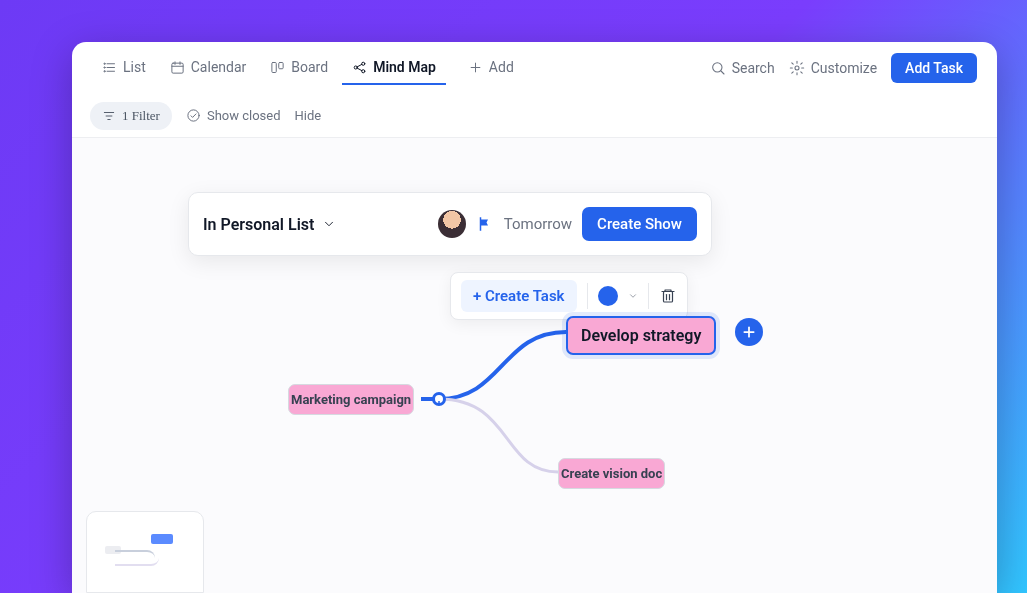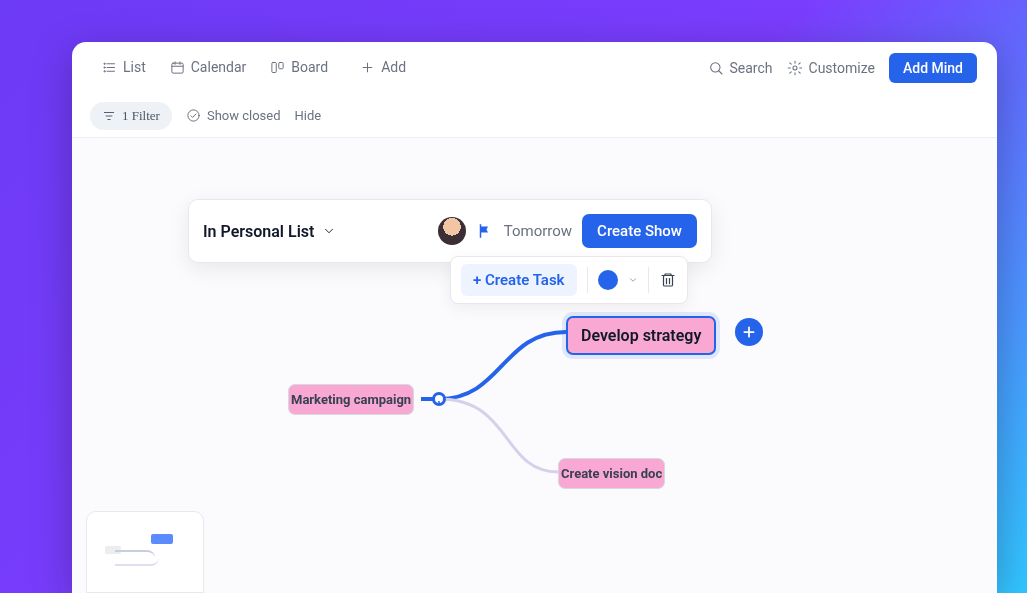--- a/index.html
+++ b/index.html
@@ -76,21 +76,21 @@
     
     .canvas-area {
       position: relative;
       flex: 1;
       background: #fbfbfd;
       overflow: hidden;
     }
     
     .task-card {
       position: absolute;
-      left: 116px; top: 61px;
+      left: 116px; top: 54px;
       width: 524px;
       background: #fff;
       border: 1px solid #e6e8ec;
       border-radius: 10px;
       box-shadow: 0 6px 22px rgba(0,0,0,0.08);
       display: flex; align-items: center;
       padding: 14px 14px;
       gap: 10px;
     }
     .task-card .list-label { font-size: 16px; font-weight: 600; color: #111827; display: flex; align-items: center; gap: 8px; cursor: pointer; }
@@ -104,21 +104,21 @@
     .flag-icon { width: 18px; height: 18px; color: #2563eb; cursor: pointer; }
     .due { font-size: 15px; color: #6b7280; }
     .create-task-btn {
       background: #2563eb; color: #fff;
       padding: 8px 15px; border-radius: 7px;
       font-size: 15px; font-weight: 500; cursor: pointer;
     }
     
     .node-toolbar {
       position: absolute;
-      left: 378px; top: 118px;
+      left: 378px; top: 134px;
       background: #fff;
       border: 1px solid #e6e8ec;
       border-radius: 8px;
       display: flex; align-items: center;
       padding: 7px 10px;
       gap: 10px;
       box-shadow: 0 4px 16px rgba(0,0,0,0.06);
     }
     .node-toolbar .create-chip {
       background: #eef4ff; color: #2563eb;
@@ -224,20 +224,30 @@
       </div>
 
       <div class="tab">
         <svg class="icon-stroke" viewBox="0 0 24 24">
             <rect x="3" y="4" width="7" height="16" rx="1.5"></rect>
             <rect x="14" y="4" width="7" height="10" rx="1.5"></rect>
           </svg>
         <span>Board</span>
       </div>
 
+      <div class="tab active">
+        <svg class="icon-stroke" viewBox="0 0 24 24">
+            <circle cx="6" cy="12" r="2.5"></circle>
+            <circle cx="18" cy="6" r="2.5"></circle>
+            <circle cx="18" cy="18" r="2.5"></circle>
+            <path d="M8.3 11 L15.7 7"></path>
+            <path d="M8.3 13 L15.7 17"></path>
+          </svg>
+        <span>Mind Map</span>
+      </div>
 
       <div class="tab" style="margin-left:8px;">
         <svg class="icon-stroke" viewBox="0 0 24 24">
             <line x1="12" y1="5" x2="12" y2="19"></line>
             <line x1="5" y1="12" x2="19" y2="12"></line>
           </svg>
         <span>Add</span>
       </div>
 
     </div>
@@ -251,21 +261,21 @@
         <span>Search</span>
       </div>
       <div class="tool-btn">
         <svg class="icon-stroke" width="16" height="16" viewBox="0 0 24 24">
             <circle cx="12" cy="12" r="3"></circle>
             <path d="M12 2v3M12 19v3M4.2 4.2l2.1 2.1M17.7 17.7l2.1 2.1M2 12h3M19 12h3M4.2 19.8l2.1-2.1M17.7 6.3l2.1-2.1"></path>
           </svg>
         <span>Customize</span>
       </div>
       <div class="add-task-btn">
-        <span>Add Mind</span>
+        <span>Add Task</span>
       </div>
     </div>
   </div>
 
   <div class="filter-row">
     <div class="filter-pill">
       <svg class="icon-stroke" width="14" height="14" viewBox="0 0 24 24">
           <line x1="4" y1="6" x2="20" y2="6"></line>
           <line x1="7" y1="12" x2="17" y2="12"></line>
           <line x1="10" y1="18" x2="14" y2="18"></line>

